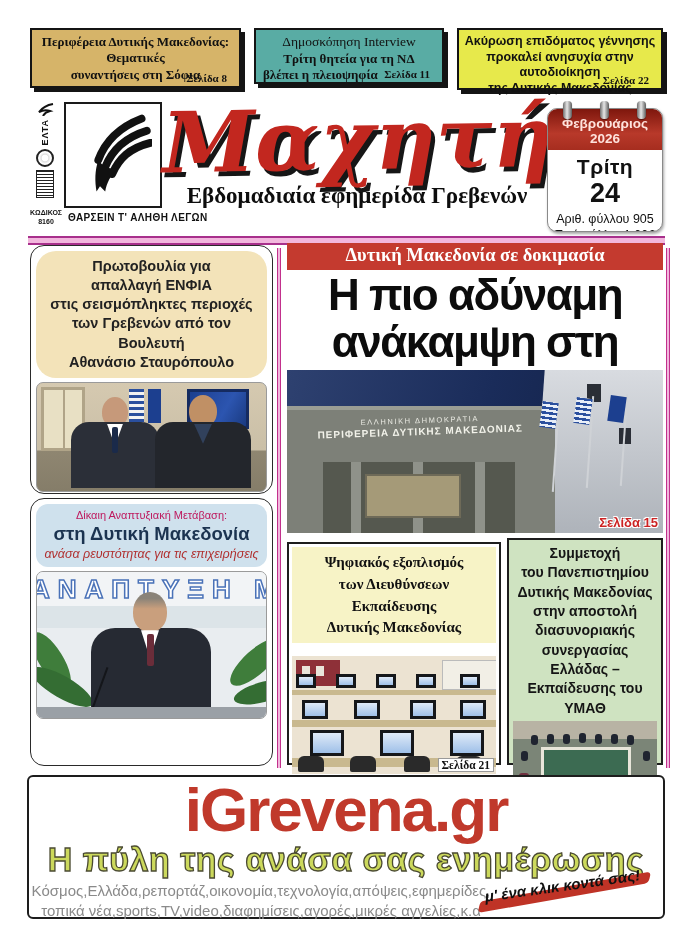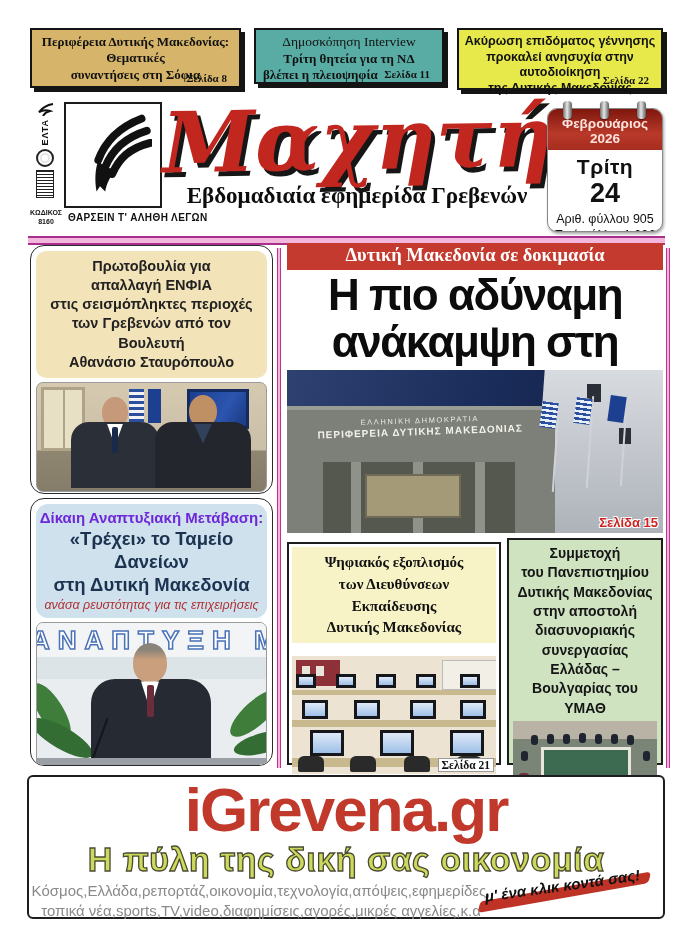--- a/index.html
+++ b/index.html
@@ -59,25 +59,25 @@
            border-top:2.5px solid #a8308c;border-bottom:2.5px solid #a8308c;}
   .col-rule,.right-rule{position:absolute;top:248px;height:520px;width:4px;
            background:linear-gradient(90deg,#c2308c 0 1px,#f2b7dd 1px 3px,#c2308c 3px 4px);}
   .col-rule{left:277px;} .right-rule{left:666px;}
 
   
   .artbox{position:absolute;left:30px;width:243px;border:1.5px solid #2a2a2a;border-radius:14px;
           background:#fff;box-sizing:border-box;padding:5px;overflow:hidden;}
   .abox1{top:245px;height:249px;}
   .abox2{top:498px;height:268px;}
-  .cream-head{background:#f3e3b9;border-radius:10px;text-align:center;font-weight:bold;
+  .cream-head{background:#f3e3b9;border-radius:20px;text-align:center;font-weight:bold;
               font-size:14.5px;line-height:1.32;color:#222;padding:6px 2px;}
   .cream-head .hline{display:block;}
   .blue-head{background:#cfe1ed;border-radius:12px;text-align:center;padding:5px 2px 6px;}
-  .fund-kicker{color:#6d28d9;font-weight:bold;font-size:15px;}
+  .fund-kicker{color:#be185d;font-weight:normal;font-size:11px;}
   .fund-headline{color:#1b3350;font-weight:bold;font-size:18.5px;line-height:1.25;margin-top:1px;}
   .fund-headline .hline{display:block;}
   .fund-sub{color:#b03030;font-style:italic;font-size:12.5px;margin-top:2px;}
   .caption-row{text-align:right;font-family:"Liberation Serif",serif;font-weight:bold;
                font-size:12.5px;padding:2px 8px 0;}
   .lphoto{position:relative;margin-top:4px;border-radius:7px;overflow:hidden;border:1px solid #9a9a9a;}
   .photoA{height:108px;background:linear-gradient(180deg,#d5c9b0 0%,#cabfa7 62%,#8f8671 63%,#857d69 100%);}
   .photoB{height:146px;background:#e9edf0;}
 
   
@@ -304,21 +304,20 @@
         </div>
       </div>
     </div>
     <div class="caption-row">Σελίδα  10</div>
   </div>
 
   <div class="artbox abox2">
     <div class="blue-head">
       <div class="fund-kicker">Δίκαιη Αναπτυξιακή Μετάβαση:</div>
       <div class="fund-headline">
-        <span class="hline">«Τρέχει» το Ταμείο Δανείων</span>
         <span class="hline">στη Δυτική Μακεδονία</span>
       </div>
       <div class="fund-sub">ανάσα ρευστότητας για τις επιχειρήσεις</div>
     </div>
     <div class="lphoto photoB">
       <div class="pb-banner">ΑΝΑΠΤΥΞΗ ΜΕ Ο</div>
       <div class="pb-mid"></div>
       <div class="leaf leaf1"></div>
       <div class="leaf leaf2"></div>
       <div class="leaf leaf3"></div>
@@ -400,42 +399,42 @@
   </div>
 
   <div class="uni-box">
     <div class="uni-head">
       <span class="hline">Συμμετοχή</span>
       <span class="hline">του Πανεπιστημίου</span>
       <span class="hline">Δυτικής Μακεδονίας</span>
       <span class="hline">στην αποστολή</span>
       <span class="hline">διασυνοριακής</span>
       <span class="hline">συνεργασίας Ελλάδας –</span>
-      <span class="hline">Βουλγαρίας του ΥΜΑΘ</span>
+      <span class="hline">Εκπαίδευσης του ΥΜΑΘ</span>
     </div>
     <div class="meetphoto">
       <div class="meet-wall"></div>
       <div class="meet-table"></div>
       <div class="dot" style="left:18px;top:14px"></div>
       <div class="dot" style="left:34px;top:13px"></div>
       <div class="dot" style="left:50px;top:13px"></div>
       <div class="dot" style="left:66px;top:12px"></div>
       <div class="dot" style="left:82px;top:13px"></div>
       <div class="dot" style="left:98px;top:13px"></div>
       <div class="dot" style="left:114px;top:14px"></div>
       <div class="dot" style="left:8px;top:30px"></div>
       <div class="dot" style="left:130px;top:30px"></div>
       <div class="dot" style="left:6px;top:52px;background:#703040;width:10px;height:14px"></div>
       <div class="meetcap">Σελίδα 13</div>
     </div>
   </div>
 
   <div class="ad">
     <div class="ad-brand">iGrevena.gr</div>
-    <div class="ad-tagline">Η πύλη της δική σας οικονομία</div>
+    <div class="ad-tagline">Η πύλη της ανάσα σας ενημέρωσης</div>
     <div class="ad-desc">
       <span class="dline">Κόσμος,Ελλάδα,ρεπορτάζ,οικονομία,τεχνολογία,απόψεις,εφημερίδες,</span>
       <span class="dline">τοπικά νέα,sports,TV,video,διαφημίσεις,αγορές,μικρές αγγελίες,κ.α</span>
     </div>
     <div class="ribbon">
       <span class="ribbon-stroke"></span>
       <span class="ribbon-text">μ' ένα κλικ κοντά σας!</span>
     </div>
   </div>
 

